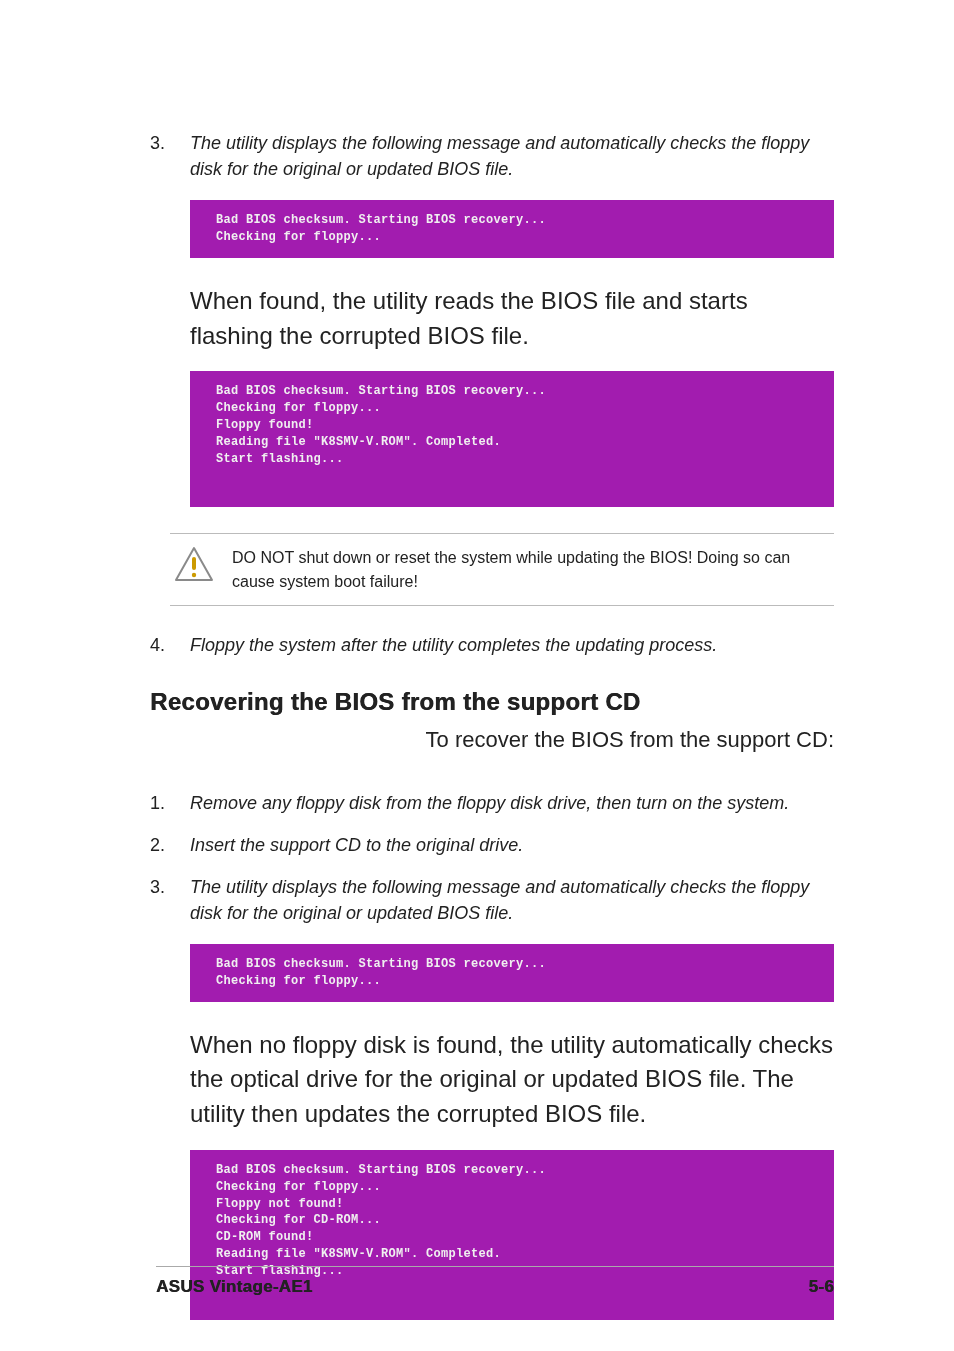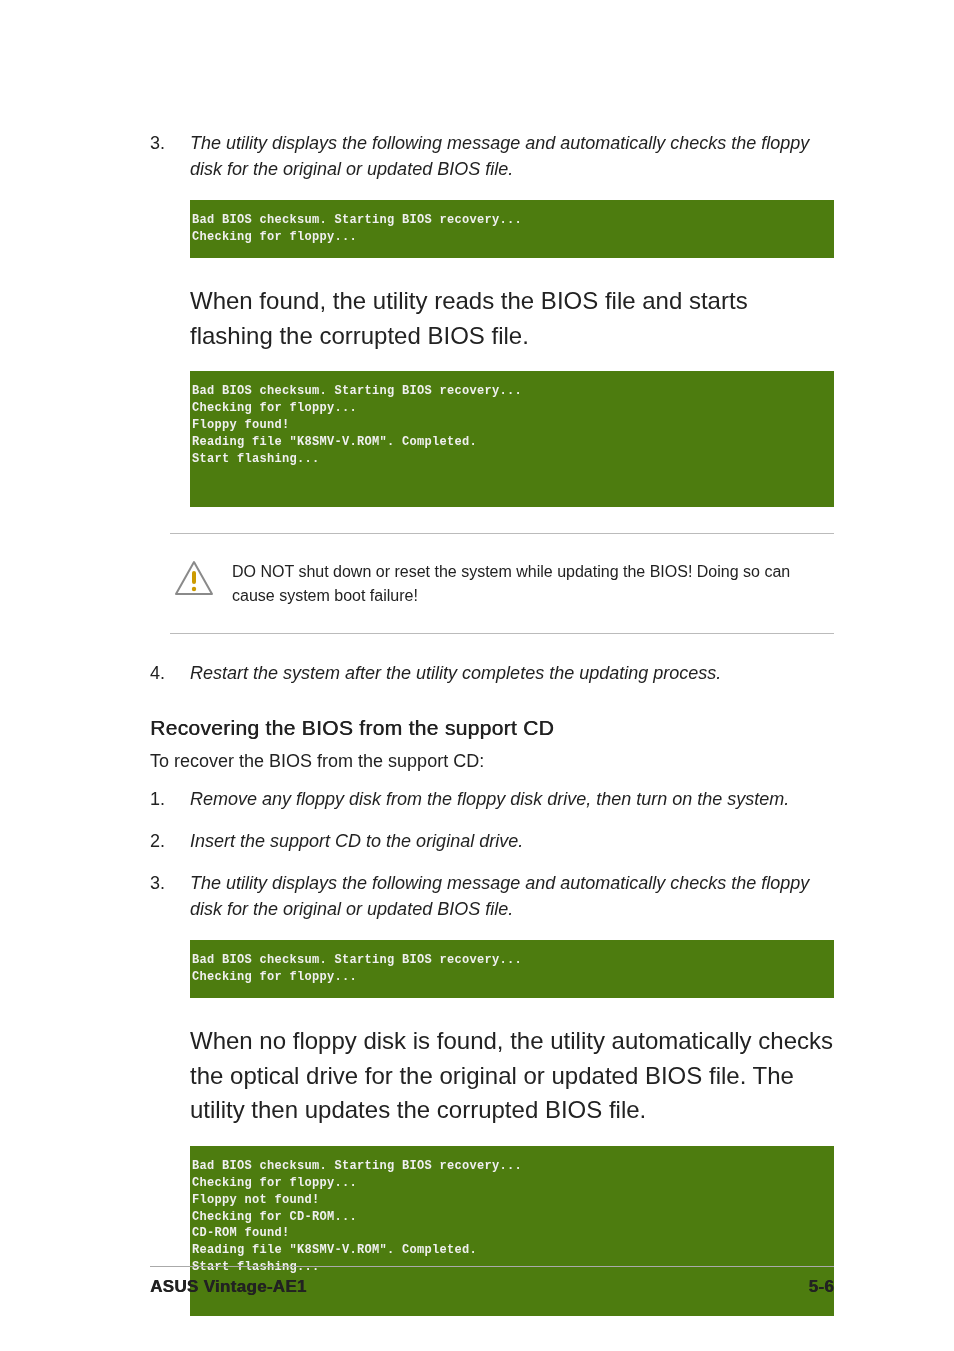--- a/index.html
+++ b/index.html
@@ -10,55 +10,55 @@
     width: 954px;
     height: 1351px;
     padding: 130px 120px 60px 150px;
     position: relative;
   }
   .step-row { display: flex; margin-bottom: 16px; line-height: 1.45; }
   .step-num { width: 40px; flex-shrink: 0; font-size: 18px; }
   .step-body { flex: 1; font-size: 18px; font-style: italic; }
   .step-indent { margin-left: 40px; font-size: 24px; line-height: 1.45; margin-bottom: 16px; }
   .terminal {
-    background: #4d7c0f;
+    background: #a21caf;
     color: #f0f0f0;
     font-family: "Courier New", Courier, monospace;
     font-size: 12px;
     font-weight: bold;
-    padding: 12px 2px;
+    padding: 12px 26px;
     margin: 18px 0 26px 40px;
     white-space: pre;
     line-height: 1.4;
     letter-spacing: 0.3px;
   }
   .terminal.tall { padding-bottom: 40px; }
   .heading2 {
-    font-size: 21px;
-    font-weight: 400;
+    font-size: 24px;
+    font-weight: 700;
     margin-top: 30px;
     margin-bottom: 8px;
     letter-spacing: 0.3px;
     text-shadow: 0.5px 0 0 currentColor;
   }
-  .subtext { font-size: 18px; margin-bottom: 12px; line-height:1.45; }
+  .subtext { font-size: 22px; margin-bottom: 34px; line-height:1.45;text-align:right; }
   .callout {
     display: flex;
     align-items: flex-start;
     margin: 12px 0 26px 20px;
-    padding: 26px 4px;
+    padding: 12px 4px;
     border-top: 1px solid #bbb;
     border-bottom: 1px solid #bbb;
   }
   .callout-icon { flex-shrink: 0; margin-right: 18px; }
   .callout-text { font-size: 16px; line-height: 1.45; font-family: Arial, sans-serif; }
   .footer {
     position: absolute;
     bottom: 54px;
-    left: 150px;
+    left: 156px;
     right: 120px;
     border-top: 1px solid #aaa;
     padding-top: 10px;
     display: flex;
     justify-content: space-between;
     font-size: 17px;
     font-weight: 800;
     font-family: "Helvetica Neue", Arial, sans-serif;
     letter-spacing: 0.3px;
     text-shadow: 0.5px 0 0 currentColor;
@@ -89,21 +89,21 @@
       <polygon points="20,2 38,34 2,34" fill="none" stroke="#8a8a8a" stroke-width="2" stroke-linejoin="round"></polygon>
       <rect x="18" y="11" width="4" height="13" rx="2" fill="#cc9a00"></rect>
       <circle cx="20" cy="29" r="2.2" fill="#cc9a00"></circle>
     </svg>
   </div>
   <div class="callout-text">DO NOT shut down or reset the system while updating the BIOS! Doing so can cause system boot failure!</div>
 </div>
 
 <div class="step-row">
   <div class="step-num">4.</div>
-  <div class="step-body">Restart the system after the utility completes the updating process.</div>
+  <div class="step-body">Floppy the system after the utility completes the updating process.</div>
 </div>
 
 <div class="heading2">Recovering the BIOS from the support CD</div>
 <div class="subtext">To recover the BIOS from the support CD:</div>
 
 <div class="step-row">
   <div class="step-num">1.</div>
   <div class="step-body">Remove any floppy disk from the floppy disk drive, then turn on the system.</div>
 </div>
 <div class="step-row">

